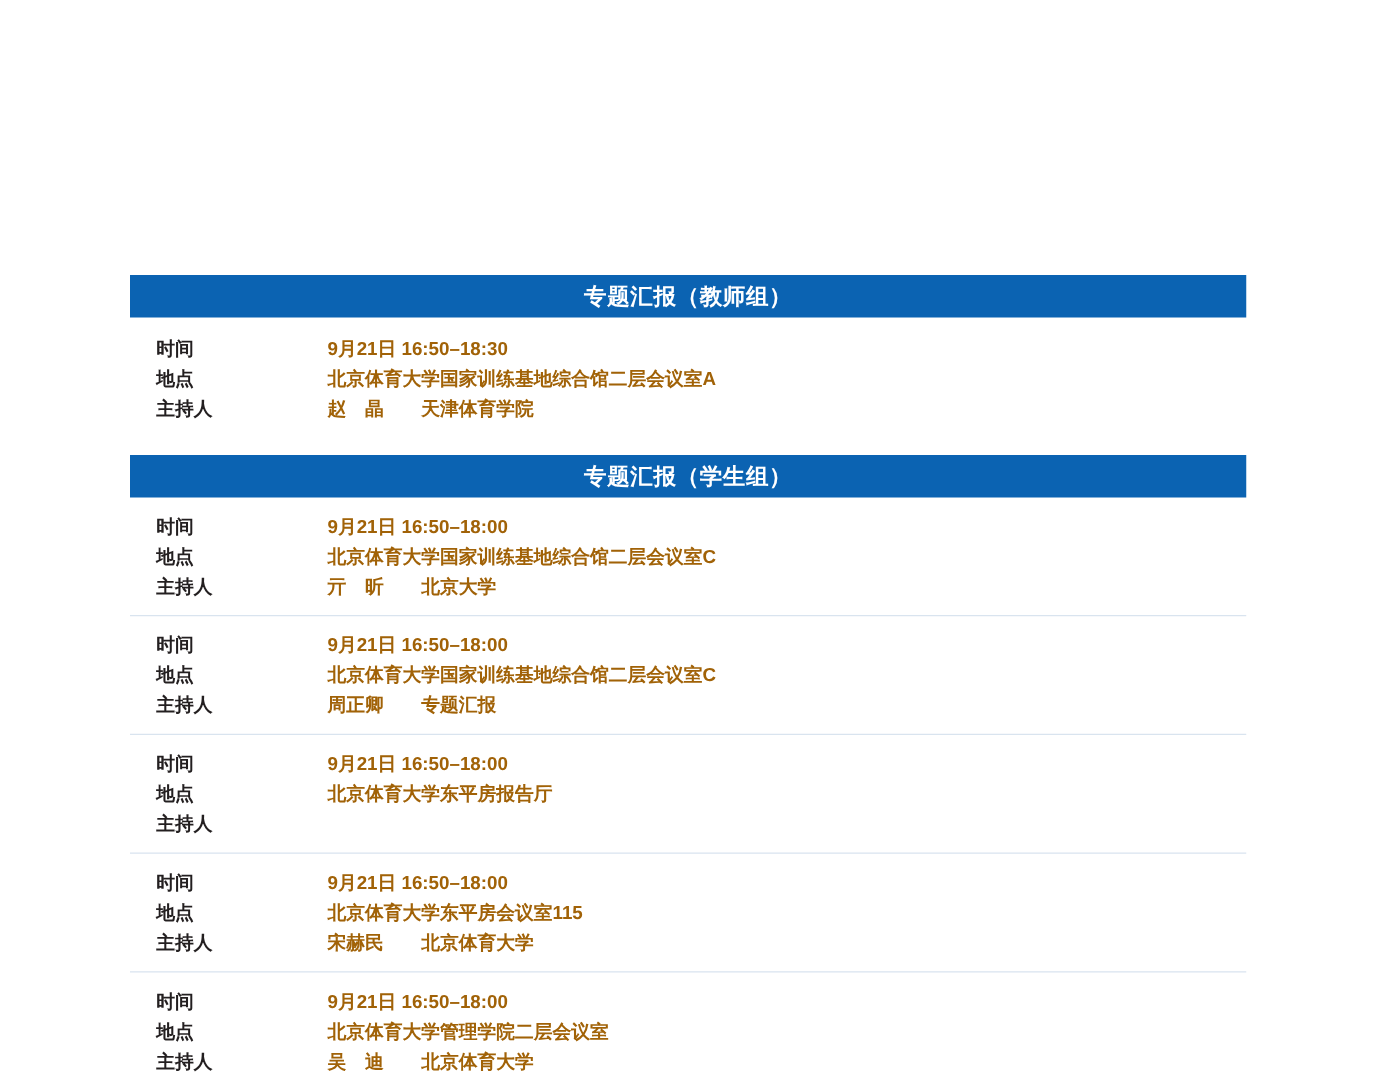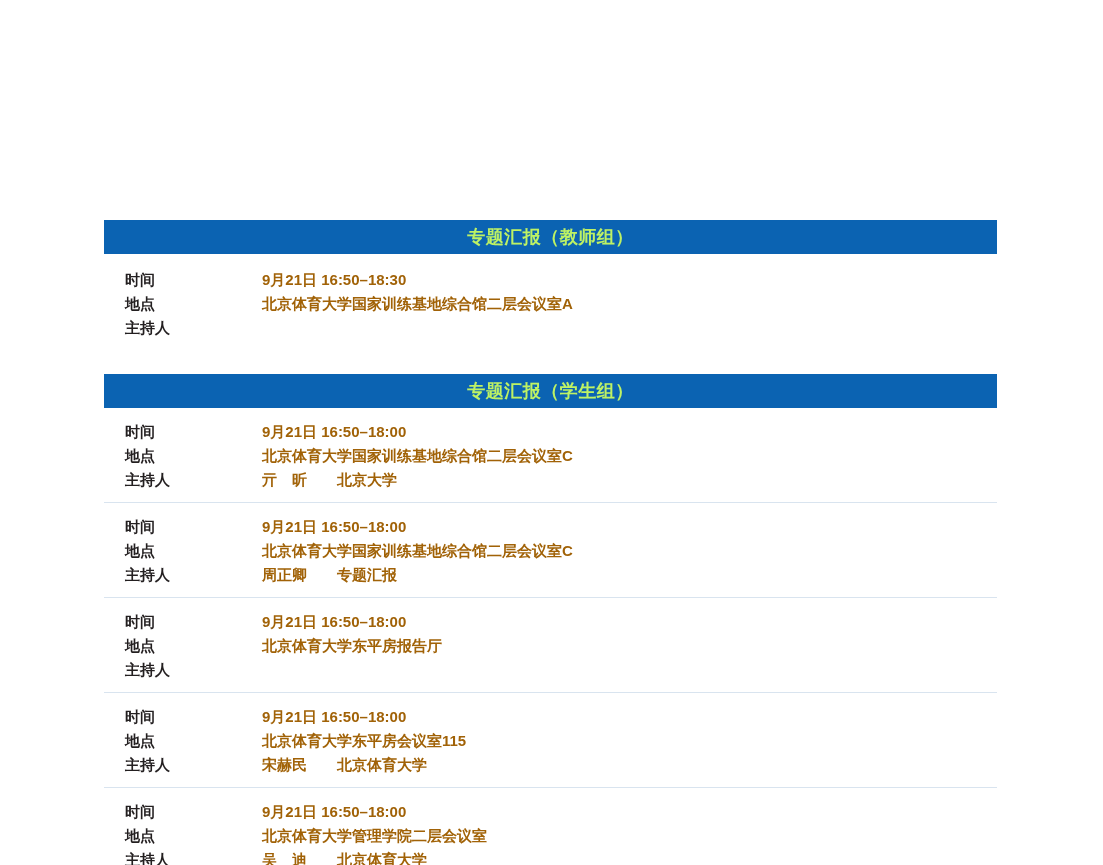--- a/index.html
+++ b/index.html
@@ -21,30 +21,30 @@
     box-sizing: border-box;
   }
   .content {
     position: absolute;
     left: 104px;
     top: 220px;
     width: 893px;
   }
   .section-header {
     background: #0b63b2;
-    color: #bef264;
+    color: #ffffff;
     height: 34px;
     line-height: 34px;
     text-align: center;
     font-size: 18px;
     font-weight: bold;
     letter-spacing: 0.5px;
   }
   .section-header.second {
-    margin-top: 26px;
+    margin-top: 16px;
   }
   .entry {
     padding: 12px 0 10px 0;
     border-bottom: 1px solid #d9e4ef;
     font-weight: bold;
   }
   .entry.no-rule {
     border-bottom: none;
   }
   .entry .row {
@@ -84,20 +84,21 @@
         <div class="row">
           <span class="label">时间</span>
           <span class="value">9月21日 16:50–18:30</span>
         </div>
         <div class="row">
           <span class="label">地点</span>
           <span class="value">北京体育大学国家训练基地综合馆二层会议室A</span>
         </div>
         <div class="row">
           <span class="label">主持人</span>
+          <span class="value">赵　晶　　天津体育学院</span>
         </div>
       </div>
     </div>
 
     <div class="section-header second">专题汇报（学生组）</div>
 
     <div>
 
       <div class="entry">
         <div class="row">

